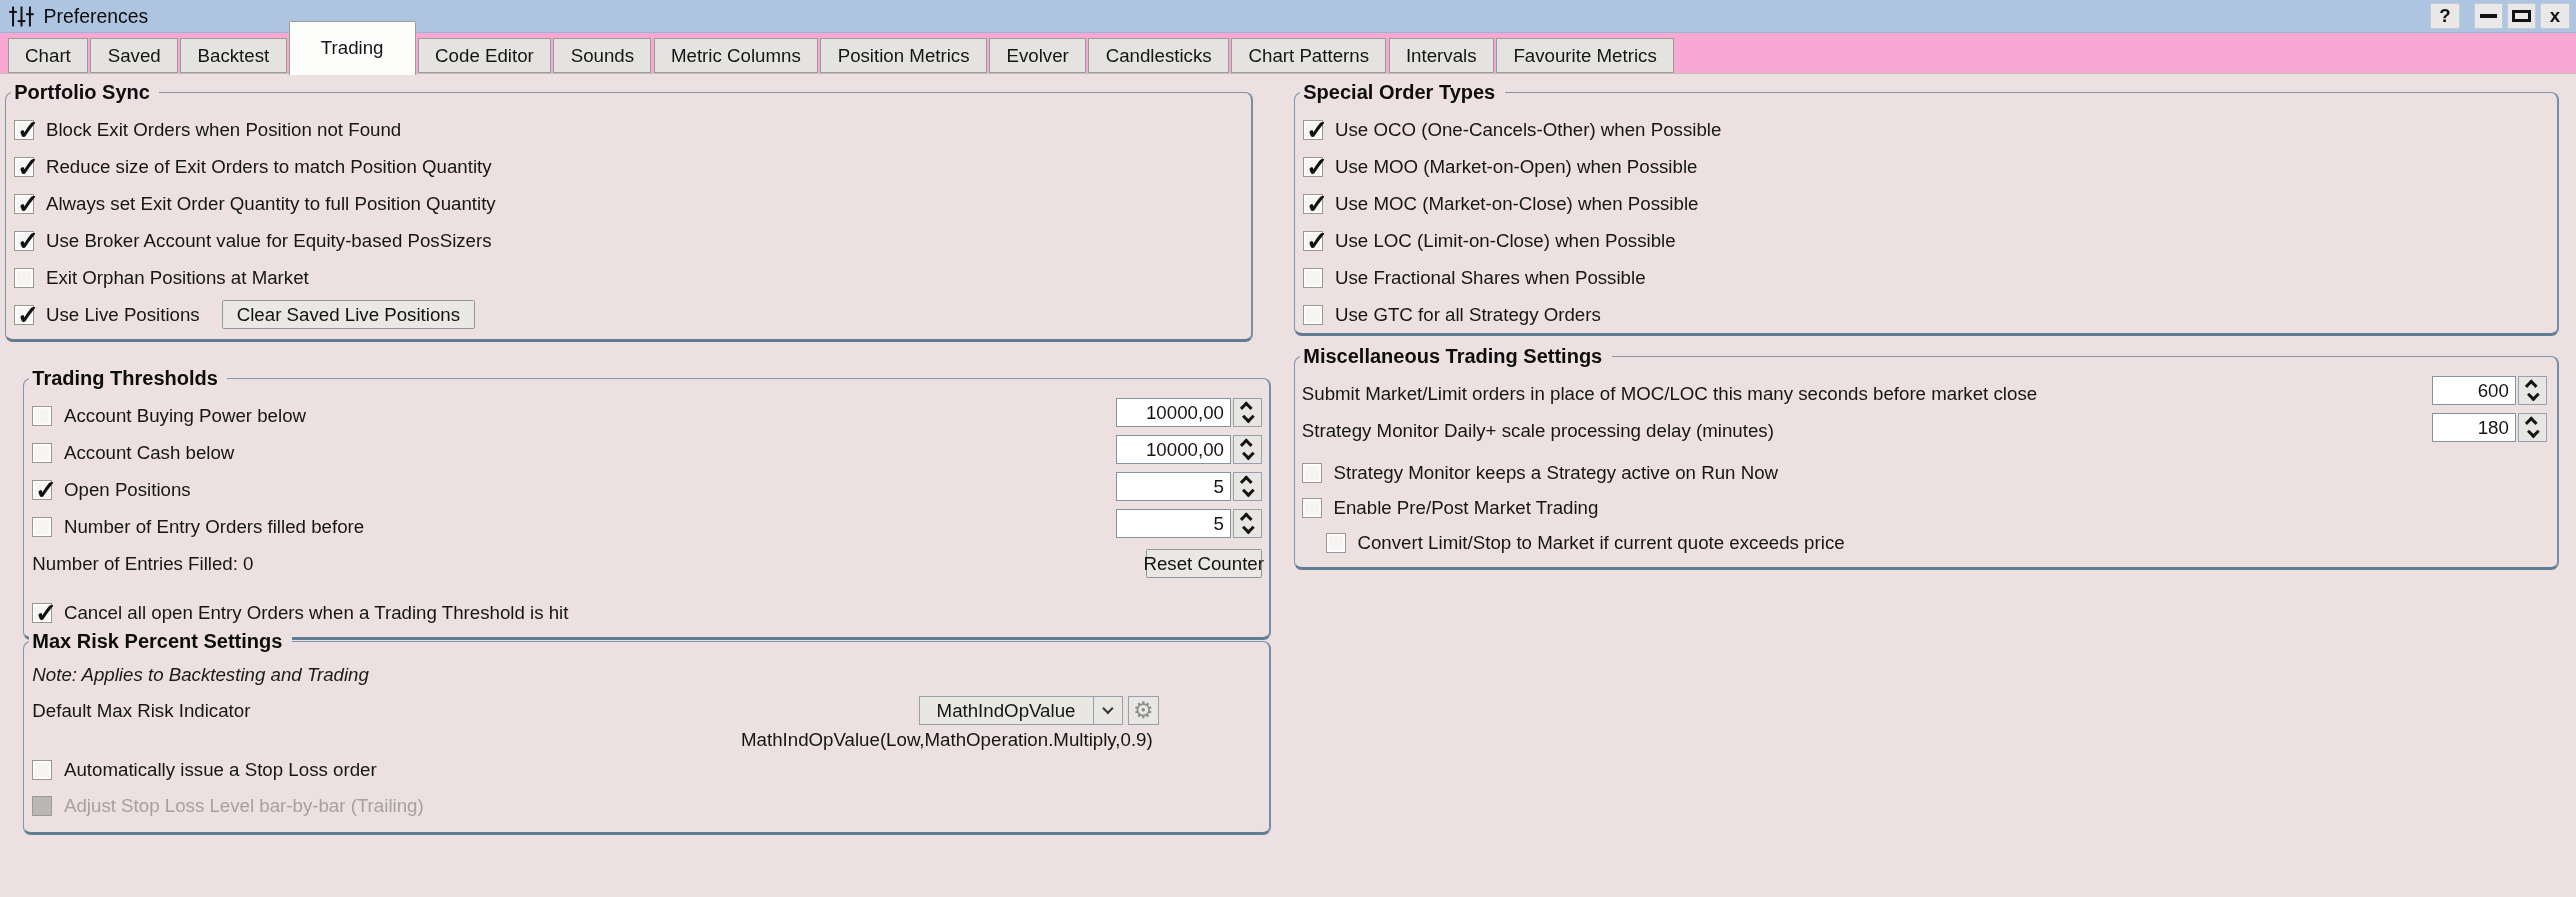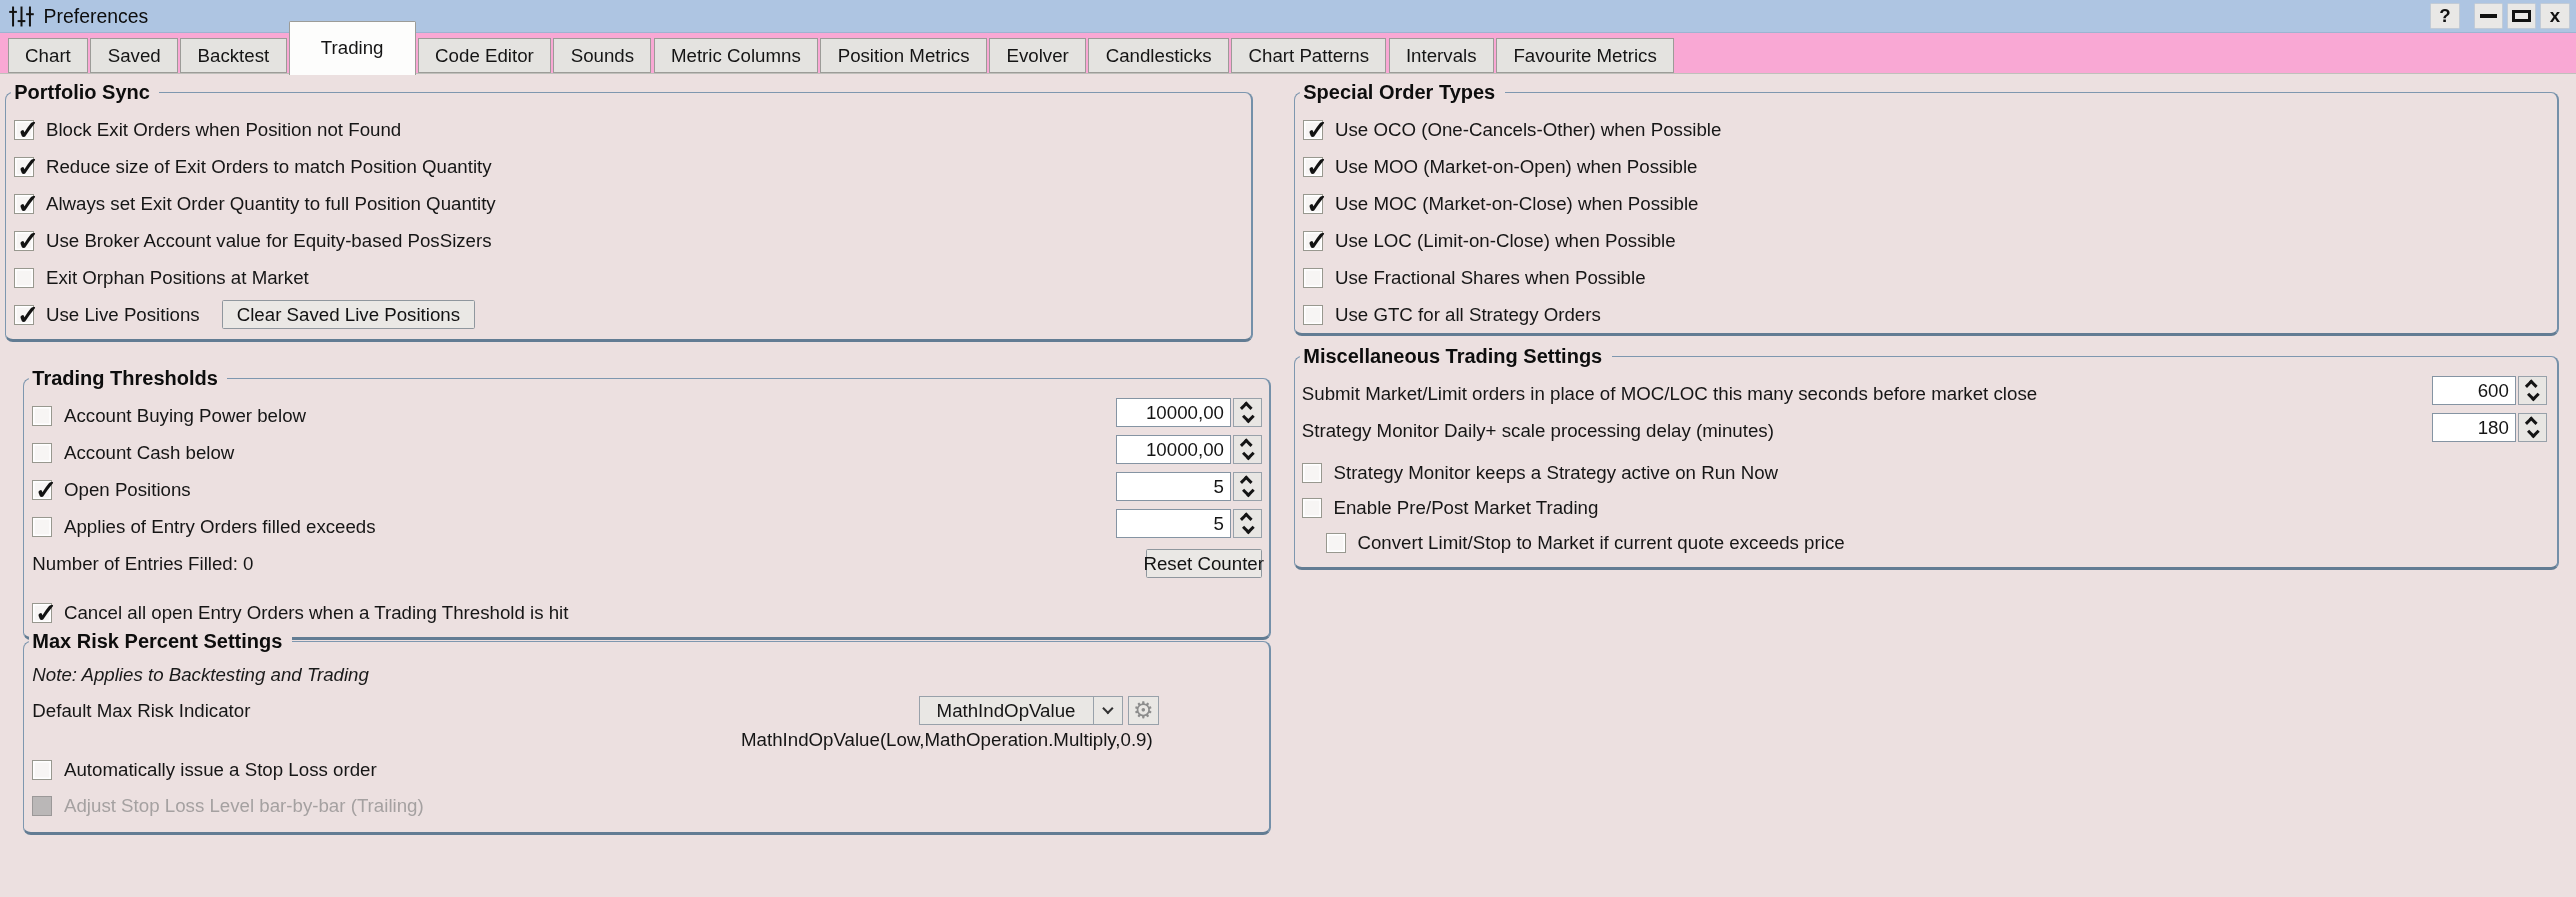--- a/index.html
+++ b/index.html
@@ -275,21 +275,21 @@
                 <i class="chev up"></i>
               </div>
             <div class="spin-btn">
                 <i class="chev down"></i>
               </div>
           </div>
         </div>
       </div>
       <div class="row">
         <span class="cb"></span>
-        <span class="cb-label">Applies of Entry Orders filled exceeds</span>
+        <span class="cb-label">Number of Entry Orders filled before</span>
         <span class="spacer"></span>
         <div class="spin">
           <div class="spin-field" style="width:115px;">5</div>
           <div class="spin-btns">
             <div class="spin-btn">
                 <i class="chev up"></i>
               </div>
             <div class="spin-btn">
                 <i class="chev down"></i>
               </div>

